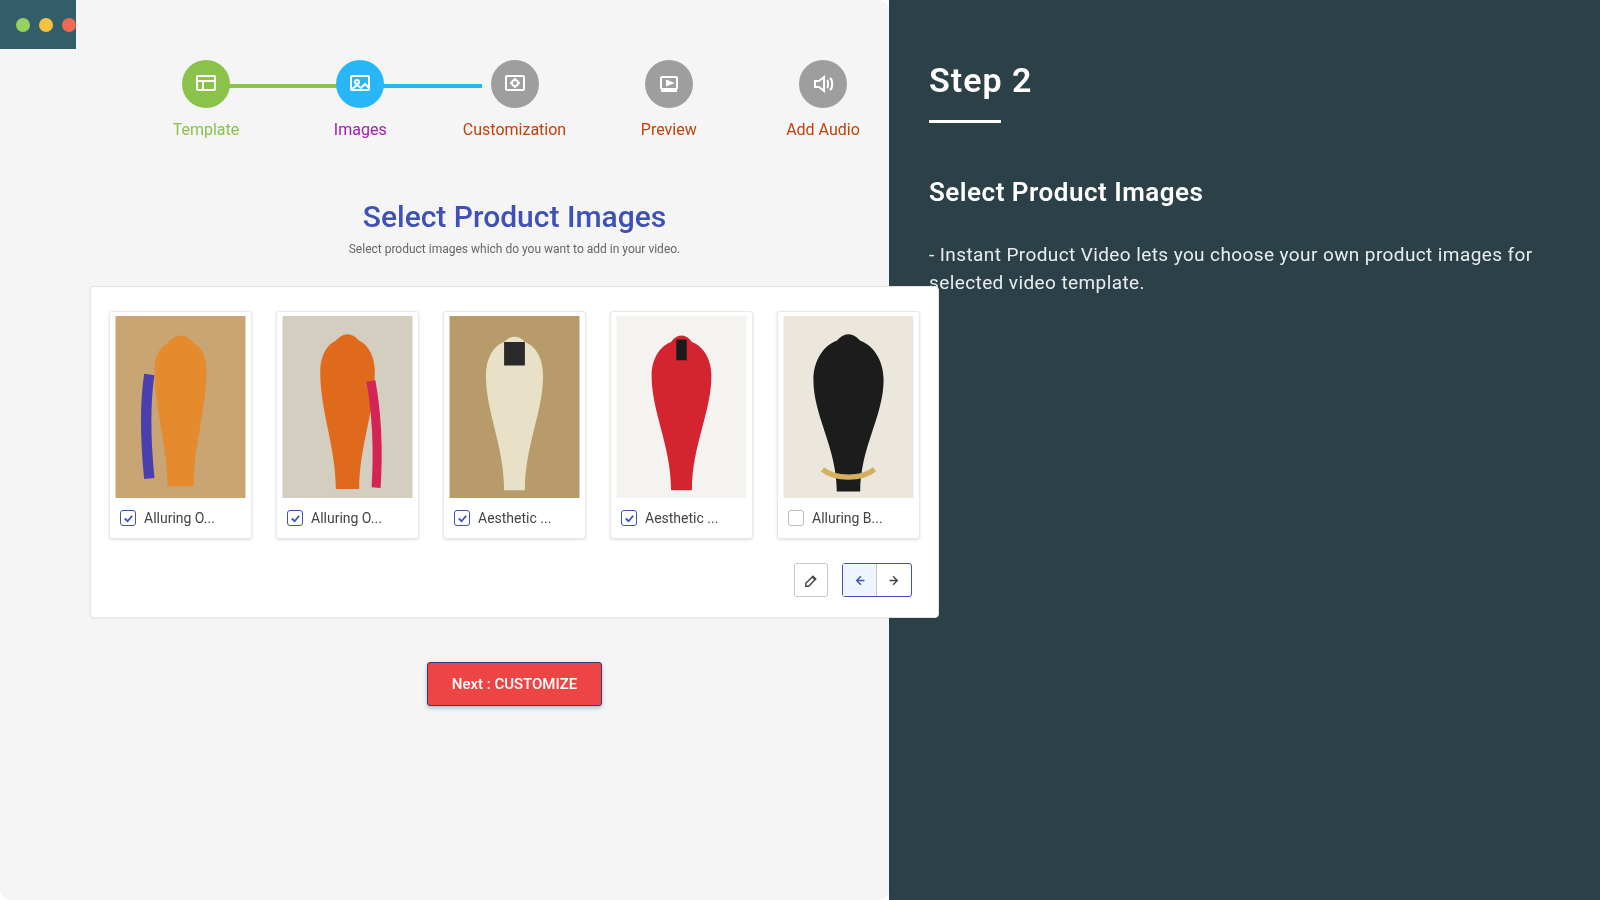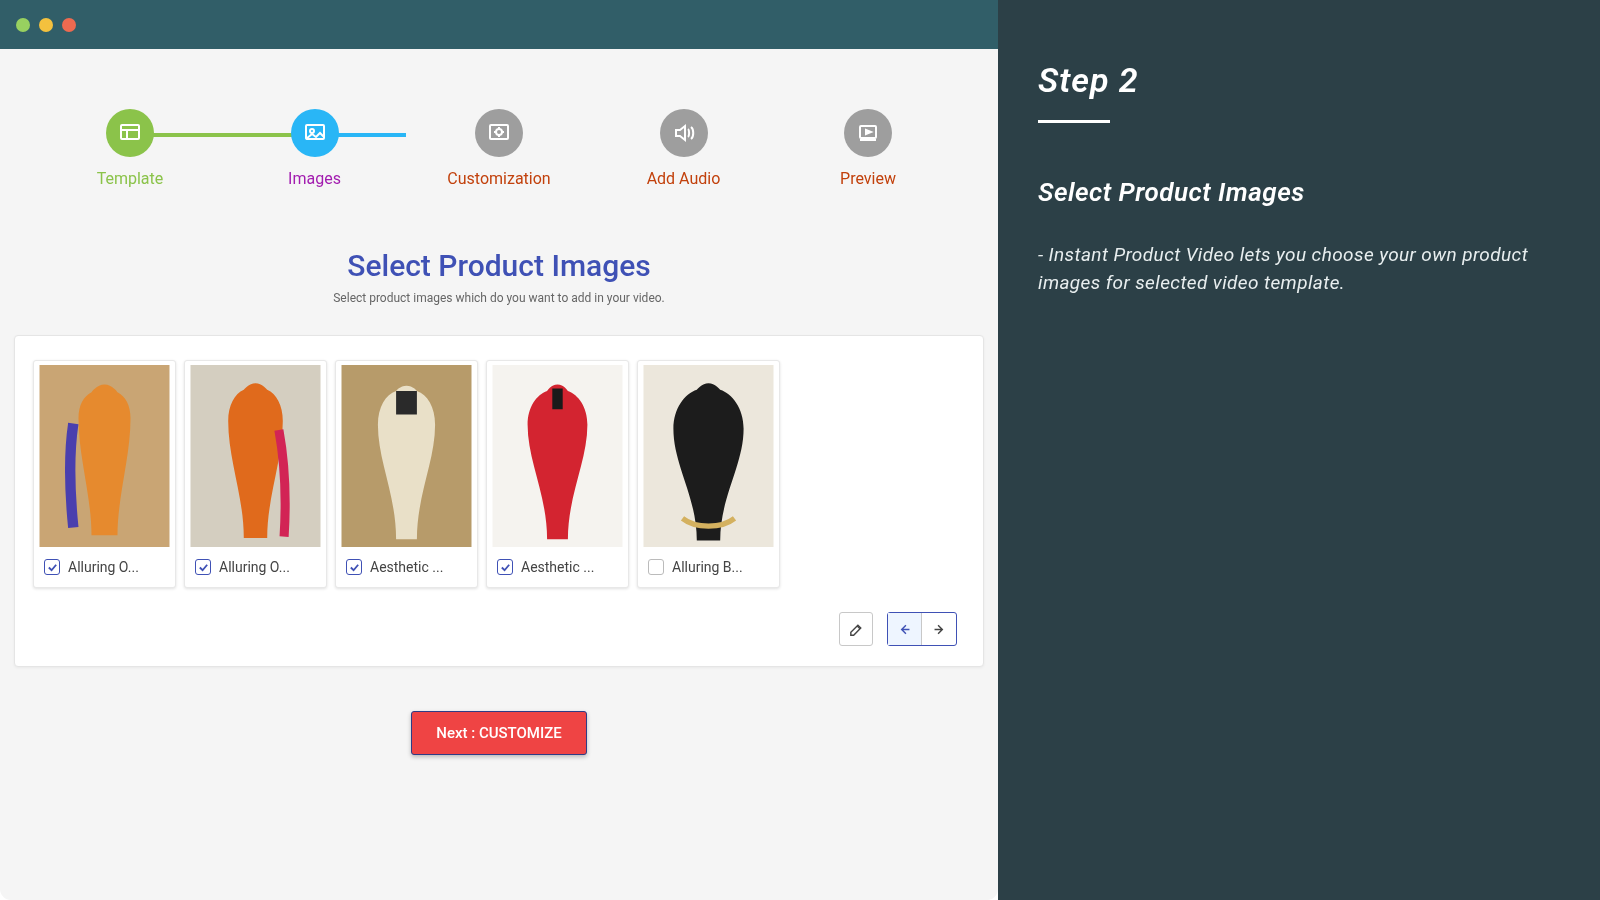--- a/index.html
+++ b/index.html
@@ -1,20 +1,20 @@
 <!DOCTYPE html>
 <html><head>
 <meta charset="utf-8">
 <style>
   * { box-sizing: border-box; margin: 0; padding: 0; }
   html, body { width: 1600px; height: 900px; font-family: -apple-system, BlinkMacSystemFont, "Segoe UI", Roboto, sans-serif; overflow: hidden; }
   body { display: flex; }
 
-  .left-pane { width: 998px; height: 900px; background: #f5f5f5; display: flex; flex-direction: column; border-radius: 11px; }
-  .right-pane { flex: 1; background: #2c4047; color: #fff; padding: 60px 40px 40px 40px; font-style: italic; }
+  .left-pane { width: 889px; height: 900px; background: #f5f5f5; display: flex; flex-direction: row; border-radius: 11px; }
+  .right-pane { flex: 1; background: #2c4047; color: #fff; padding: 60px 40px 40px 40px; }
 
   
   .chrome { height: 49px; background: #315e68; display: flex; align-items: center; padding-left: 16px; gap: 9px; }
   .chrome .dot { width: 14px; height: 14px; border-radius: 50%; }
   .dot.g { background: #98d160; }
   .dot.y { background: #f4c13e; }
   .dot.r { background: #ee6a50; }
 
   .app-area { flex: 1; padding: 0 0 30px 0; position: relative; }
 
@@ -32,21 +32,21 @@
   .step-line { position: absolute; top: 84px; height: 4px; z-index: 1; }
   .line1 { left: 130px; width: 170px; background: #8bc34a; }
   .line2 { left: 300px; width: 106px; background: #29b6f6; }
 
   .heading { text-align: center; margin-top: 50px; }
   .heading h1 { color: #3f51b5; font-size: 30px; font-weight: 500; }
   .heading p { color: #666; font-size: 12px; margin-top: 8px; }
 
   .panel { background: #fff; border: 1px solid #e5e5e5; border-radius: 4px; margin: 30px 14px 0 14px; padding: 24px 18px 20px 18px; box-shadow: 0 1px 3px rgba(0,0,0,0.05); }
 
-  .thumbs { display: flex; gap: 8px; }
+  .thumbs { display: flex; gap: 24px; }
   .card { width: 143px; background: #fff; border: 1px solid #e8e8e8; border-radius: 3px; box-shadow: 0 1px 3px rgba(0,0,0,0.12); overflow: hidden; display: flex; flex-direction: column; }
   .card .img { width: 100%; height: 182px; margin: 4px 4px 0 4px; width: calc(100% - 8px); }
   .card .foot { display: flex; align-items: center; gap: 8px; padding: 12px 10px; font-size: 14px; color: #444; white-space: nowrap; overflow: hidden; }
   .chk { width: 16px; height: 16px; border: 1.5px solid #3f51b5; border-radius: 3px; display: flex; align-items: center; justify-content: center; flex-shrink: 0; }
   .chk.off { border-color: #bbb; }
   .chk svg { width: 11px; height: 11px; display: block; }
 
   .pager { display: flex; justify-content: flex-end; gap: 14px; margin-top: 24px; padding-right: 8px; }
   .icon-btn, .arrow-group { height: 34px; border: 1px solid #c8c8c8; border-radius: 3px; background: #fff; display: flex; align-items: center; }
   .icon-btn { width: 34px; justify-content: center; }
@@ -111,35 +111,35 @@
               <rect x="3" y="4" width="18" height="14" rx="1"></rect>
               <circle cx="12" cy="11" r="3"></circle>
               <path d="M12 6v2M12 14v2M7 11h2M15 11h2"></path>
             </svg>
         </div>
         <div class="lbl">Customization</div>
       </div>
       <div class="step">
         <div class="circle">
           <svg viewBox="0 0 24 24" fill="none" stroke="#fff" stroke-width="2">
-              <path d="M4 9v6h4l5 4V5L8 9H4z"></path>
-              <path d="M16 8c1.5 1 1.5 7 0 8M19 6c3 2 3 10 0 12"></path>
-            </svg>
-        </div>
-        <div class="lbl">Add Audio</div>
-      </div>
-      <div class="step">
-        <div class="circle">
-          <svg viewBox="0 0 24 24" fill="none" stroke="#fff" stroke-width="2">
               <rect x="4" y="5" width="16" height="12" rx="1"></rect>
               <path d="M10 9l5 2-5 2V9z" fill="#fff"></path>
               <path d="M4 19h16"></path>
             </svg>
         </div>
         <div class="lbl">Preview</div>
+      </div>
+      <div class="step">
+        <div class="circle">
+          <svg viewBox="0 0 24 24" fill="none" stroke="#fff" stroke-width="2">
+              <path d="M4 9v6h4l5 4V5L8 9H4z"></path>
+              <path d="M16 8c1.5 1 1.5 7 0 8M19 6c3 2 3 10 0 12"></path>
+            </svg>
+        </div>
+        <div class="lbl">Add Audio</div>
       </div>
     </div>
 
     <div class="heading">
       <h1>Select Product Images</h1>
       <p>Select product images which do you want to add in your video.</p>
     </div>
 
     <div class="panel">
       <div class="thumbs">

